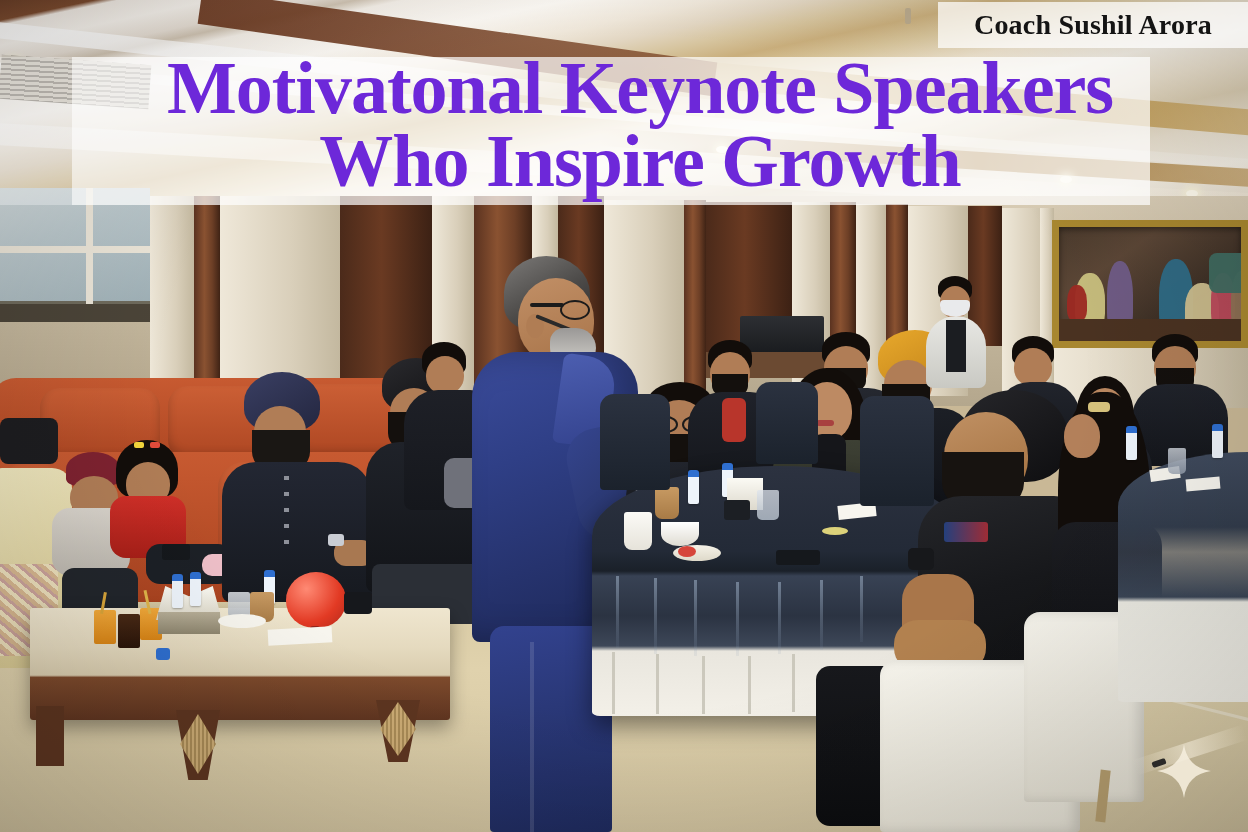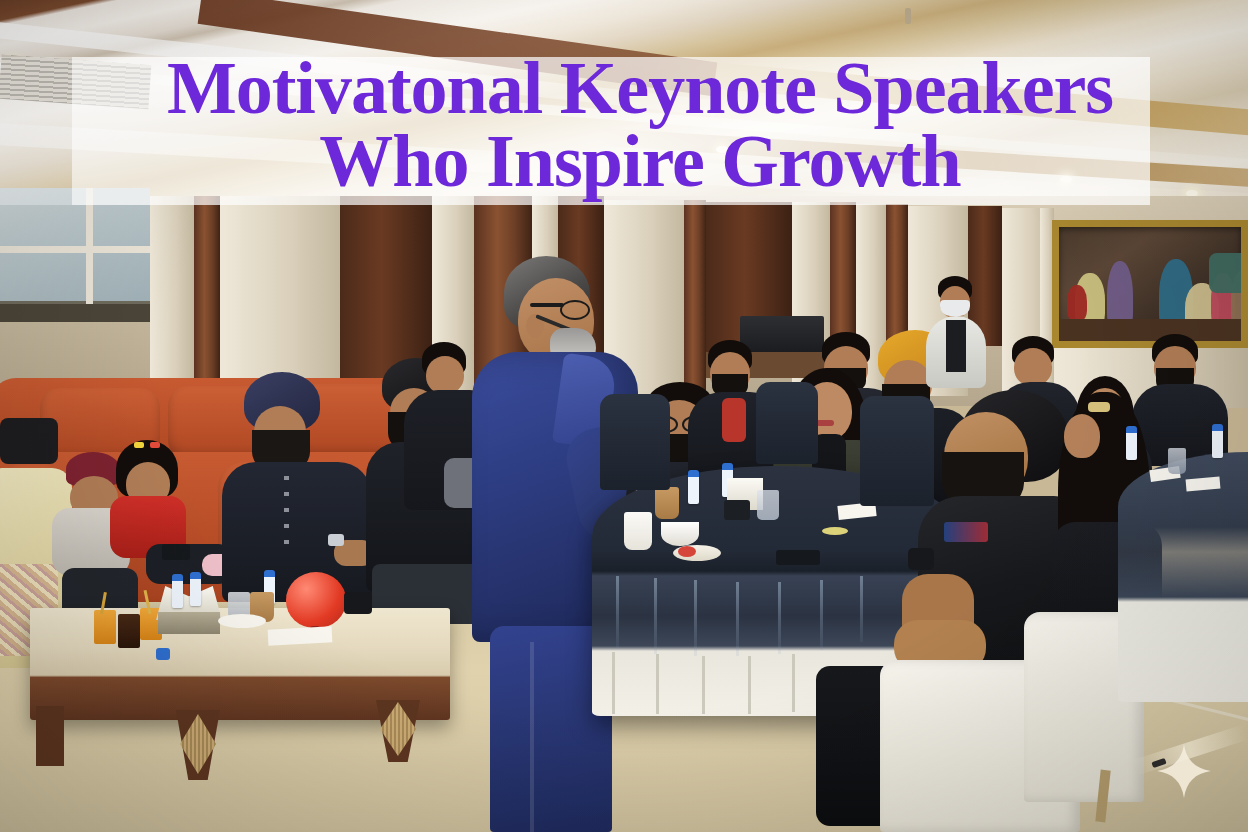--- a/index.html
+++ b/index.html
@@ -458,20 +458,23 @@
     <div class="napkin" style="left:268px;top:628px;width:64px;height:16px;transform:rotate(-3deg);"></div>
 
     <div style="position:absolute;inset:0;pointer-events:none;background:radial-gradient(ellipse at 50% 45%,rgba(0,0,0,0) 52%,rgba(0,0,0,.18) 100%);"></div>
   </div>
 
   <div class="titlebox2"></div>
   <div class="titlebox"></div>
   <div class="titletext">Motivatonal Keynote Speakers
 Who Inspire Growth</div>
 
+  <div class="badge">
+    <span>Coach Sushil Arora</span>
+  </div>
 
   <svg class="sparkle" viewBox="0 0 100 100" aria-hidden="true">
     <path d="M50 2 C54 30 70 46 98 50 C70 54 54 70 50 98 C46 70 30 54 2 50 C30 46 46 30 50 2 Z" fill="#f5eedd" opacity="0.95"></path>
   </svg>
   <div style="position:absolute;left:1132px;top:742px;width:116px;height:16px;transform:rotate(-18deg);background:linear-gradient(90deg,rgba(245,238,221,.0),rgba(245,238,221,.55),rgba(245,238,221,.0));"></div>
   <div style="position:absolute;left:1152px;top:760px;width:14px;height:6px;border-radius:2px;background:#2b2a28;transform:rotate(-18deg);"></div>
 
 </div>
 
 </body></html>

